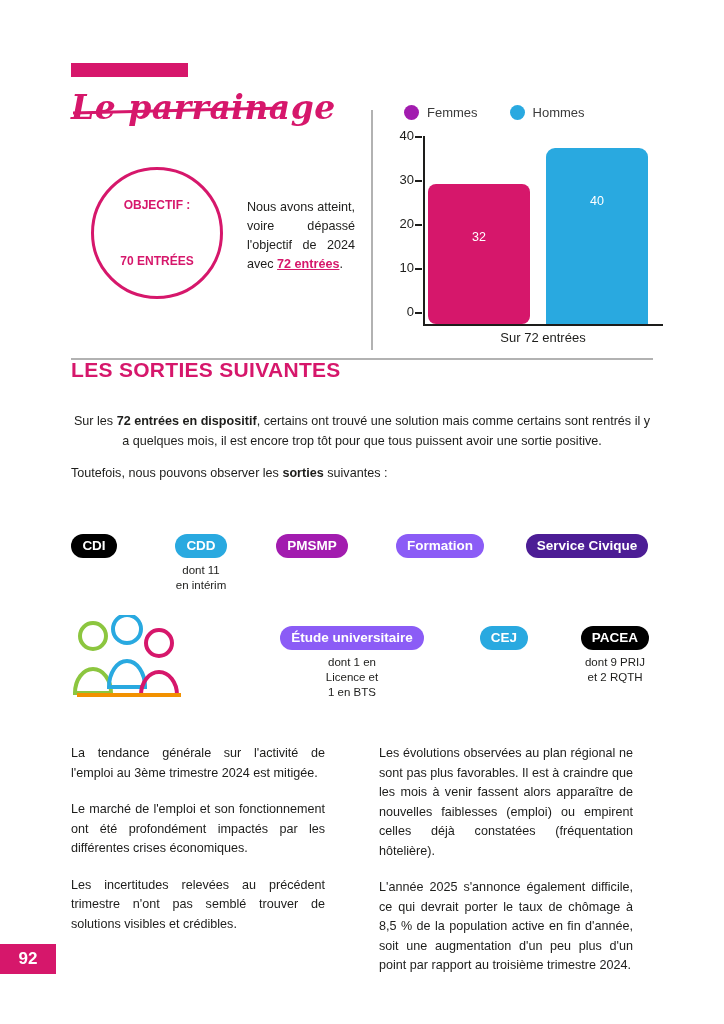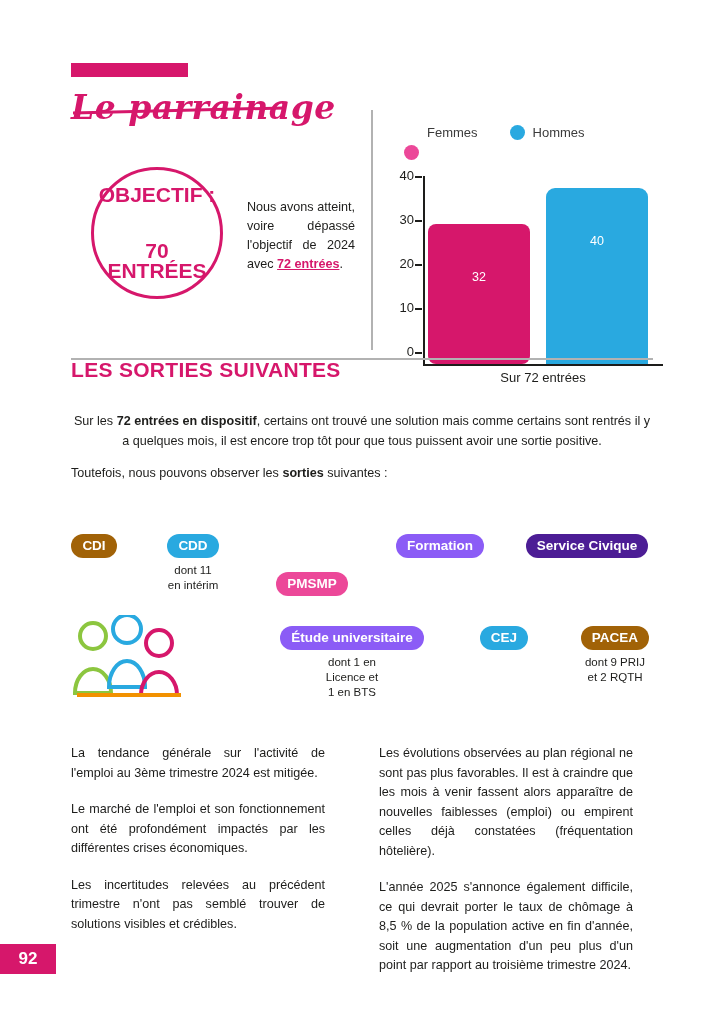--- a/index.html
+++ b/index.html
@@ -54,21 +54,21 @@
     width: 132px;
     height: 132px;
     border: 3px solid #d6176b;
     border-radius: 50%;
     display: flex;
     flex-direction: column;
     align-items: center;
     justify-content: center;
     color: #d6176b;
     font-weight: bold;
-    font-size: 21px;
+    font-size: 12px;
     line-height: 20px;
     text-align: center;
     gap: 36px;
   }
 
   
   .objective-text {
     position: absolute;
     left: 247px;
     top: 198px;
@@ -154,23 +154,23 @@
     white-space: nowrap;
   }
   .sub { font-size: 11.5px; line-height: 15px; margin-top: 5px; color: #1d1d1b; }
 
   
   .c-green { color: #8cc63f; }
   .c-blue  { color: #29a9e0; }
   .c-pink  { color: #d6176b; }
   .c-purple{ color: #7b2b83; }
   .c-orange{ color: #f29100; }
-  .bg-green { background: #a16207; }
+  .bg-green { background: #000000; }
   .bg-blue  { background: #29a9e0; }
-  .bg-pink  { background: #ec4899; margin-top: 40px; }
+  .bg-pink  { background: #a21caf; }
   .bg-purple{ background: #8b5cf6; }
   .bg-orange{ background: #4c1d95; }
 
   
   .people-icon { position: absolute; left: 71px; top: 615px; width: 130px; height: 85px; }
 
   
   .col {
     position: absolute; width: 254px; font-size: 12.6px; line-height: 19.5px; text-align: justify;
   }
@@ -252,21 +252,21 @@
 
 <div class="para-2">
   <span>Toutefois, nous pouvons observer les </span><span class="bold">sorties</span><span> suivantes :</span>
 </div>
 
 <div class="stat" style="left:60px; top:497px; width:68px;">
   <div class="num c-green">3</div>
   <div><span class="pill bg-green">CDI</span></div>
 </div>
 
-<div class="stat" style="left:156px; top:497px; width:74px;">
+<div class="stat" style="left:164px; top:497px; width:74px;">
   <div class="num c-blue">22</div>
   <div><span class="pill bg-blue">CDD</span></div>
   <div class="sub">dont 11<br>en intérim</div>
 </div>
 
 <div class="stat" style="left:272px; top:497px; width:80px;">
   <div class="num c-pink">1</div>
   <div><span class="pill bg-pink">PMSMP</span></div>
 </div>
 

